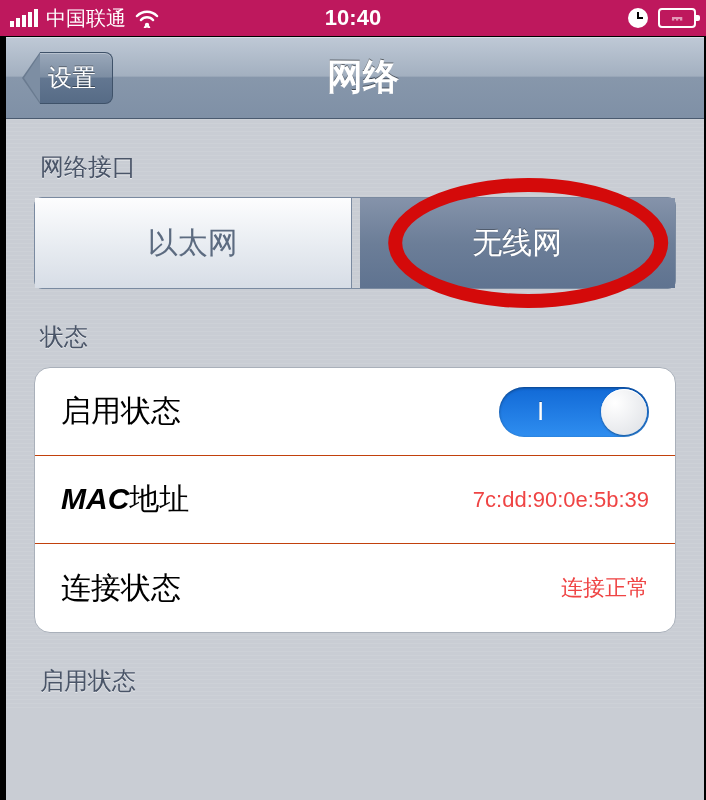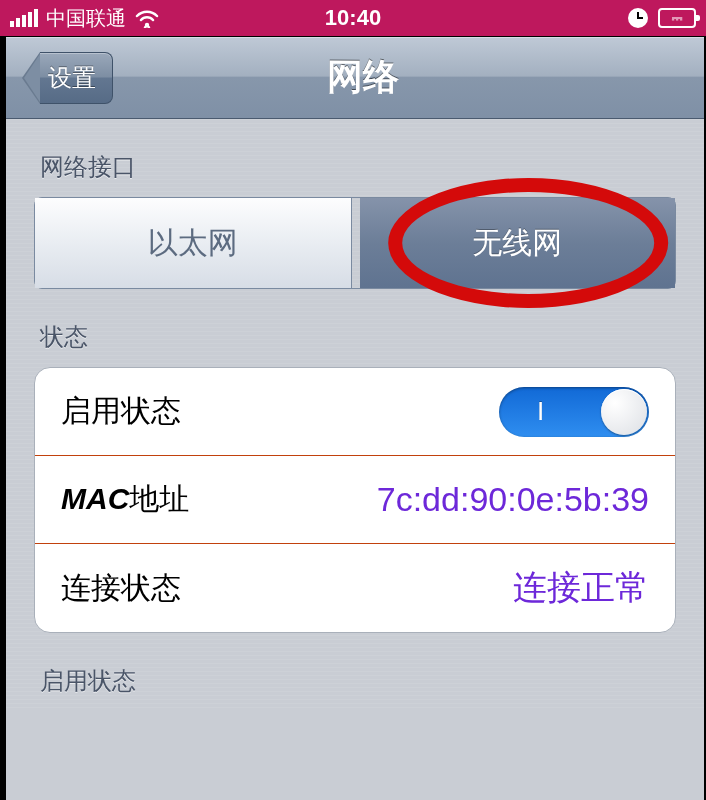--- a/index.html
+++ b/index.html
@@ -193,21 +193,21 @@
       align-items: center;
       justify-content: space-between;
       padding: 0 26px;
       height: 88px;
       font-size: 30px;
       border-bottom: 1px solid #c2410c;
     }
     .row:last-child { border-bottom: none; }
     .row-label { color: #000; }
     .row-label .bold { font-weight: 700; font-style: italic; }
-    .row-value { color: #6d28d9; font-size: 34px; margin-left: 44px; }
+    .row-value { color: #ef4444; font-size: 22px; margin-left: 44px; }
     .toggle {
       width: 150px; height: 50px;
       border-radius: 25px;
       background: linear-gradient(to bottom, #1169d6, #2f8ef0);
       position: relative;
       box-shadow: inset 0 1px 3px rgba(0,0,0,0.4);
       display: flex;
       align-items: center;
     }
     .toggle-label {

